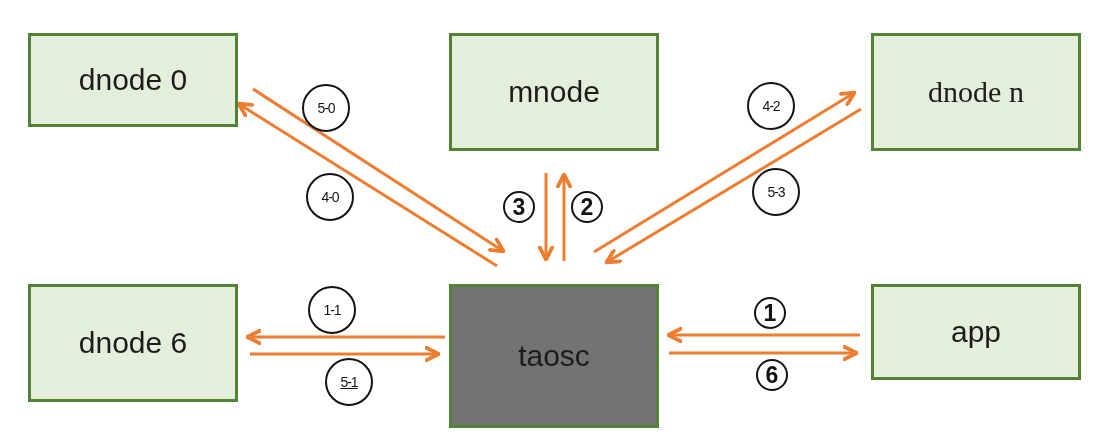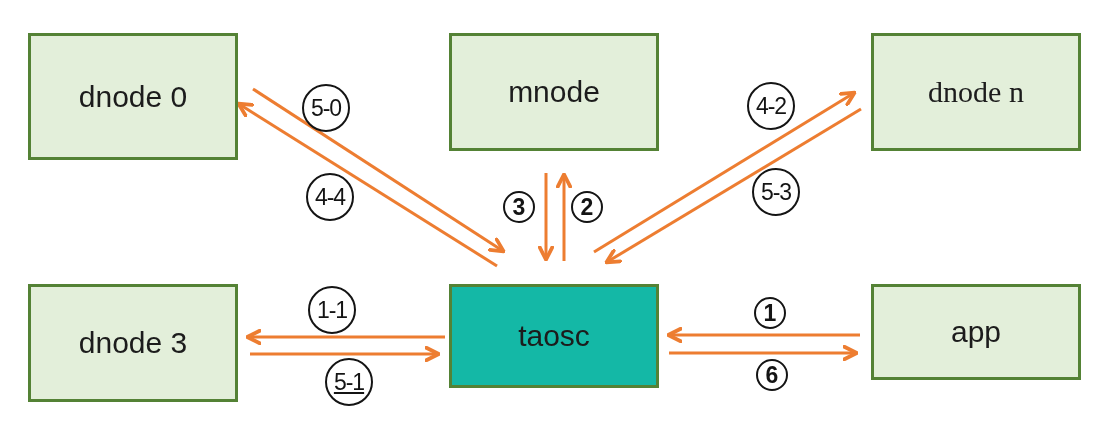--- a/index.html
+++ b/index.html
@@ -29,21 +29,21 @@
     align-items: center;
     justify-content: center;
     border-radius: 50%;
     box-sizing: border-box;
     background: #ffffff;
     color: #141414;
     line-height: 1;
   }
   .edge-label.large {
     border: 2px solid #141414;
-    font-size: 23px;
+    font-size: 14px;
     letter-spacing: -1px;
   }
   .edge-label.small {
     border: 2.5px solid #141414;
     font-size: 23px;
     font-weight: 600;
   }
 </style>
 </head>
 <body>
@@ -62,45 +62,45 @@
         <line x1="564" y1="261" x2="564" y2="175" stroke="#ed7d31" stroke-width="3" marker-end="url(#ah)"></line>
         <line x1="594" y1="252" x2="854" y2="93" stroke="#ed7d31" stroke-width="3" marker-end="url(#ah)"></line>
         <line x1="861" y1="109" x2="607" y2="262" stroke="#ed7d31" stroke-width="3" marker-end="url(#ah)"></line>
         <line x1="445" y1="337" x2="248" y2="337" stroke="#ed7d31" stroke-width="3" marker-end="url(#ah)"></line>
         <line x1="250" y1="354" x2="438" y2="354" stroke="#ed7d31" stroke-width="3" marker-end="url(#ah)"></line>
         <line x1="860" y1="335" x2="669" y2="335" stroke="#ed7d31" stroke-width="3" marker-end="url(#ah)"></line>
         <line x1="669" y1="353" x2="856" y2="353" stroke="#ed7d31" stroke-width="3" marker-end="url(#ah)"></line>
       </g>
   </svg>
   <div id="node-layer">
-      <div class="node" style="left: 28px; top: 33px; width: 210px; height: 127px; background: rgb(227, 239, 218); border-color: rgb(84, 130, 53); color: rgb(28, 28, 28);">
+      <div class="node" style="left: 28px; top: 33px; width: 210px; height: 94px; background: rgb(227, 239, 218); border-color: rgb(84, 130, 53); color: rgb(28, 28, 28);">
         <span>dnode 0</span>
       </div>
       <div class="node" style="left: 449px; top: 33px; width: 210px; height: 118px; background: rgb(227, 239, 218); border-color: rgb(84, 130, 53); color: rgb(28, 28, 28);">
         <span>mnode</span>
       </div>
       <div class="node" style="left: 871px; top: 33px; width: 210px; height: 118px; background: rgb(227, 239, 218); border-color: rgb(84, 130, 53); color: rgb(28, 28, 28); font-family: Liberation Serif, serif;">
         <span>dnode n</span>
       </div>
       <div class="node" style="left: 28px; top: 284px; width: 210px; height: 118px; background: rgb(227, 239, 218); border-color: rgb(84, 130, 53); color: rgb(28, 28, 28);">
-        <span>dnode 3</span>
+        <span>dnode 6</span>
       </div>
-      <div class="node" style="left: 449px; top: 284px; width: 210px; height: 104px; background: #14b8a6; border-color: rgb(84, 130, 53); color: rgb(28, 28, 28);">
+      <div class="node" style="left: 449px; top: 284px; width: 210px; height: 144px; background: #737373; border-color: rgb(84, 130, 53); color: rgb(28, 28, 28);">
         <span>taosc</span>
       </div>
       <div class="node" style="left: 871px; top: 284px; width: 210px; height: 96px; background: rgb(227, 239, 218); border-color: rgb(84, 130, 53); color: rgb(28, 28, 28);">
         <span>app</span>
       </div>
     </div>
   <div id="label-layer">
       <div class="edge-label large" style="left: 302px; top: 84px; width: 48px; height: 48px; border-color: rgb(20, 20, 20);">
         <span>5-0</span>
       </div>
       <div class="edge-label large" style="left: 306px; top: 173px; width: 48px; height: 48px; border-color: rgb(20, 20, 20);">
-        <span>4-4</span>
+        <span>4-0</span>
       </div>
       <div class="edge-label small" style="left: 503px; top: 191px; width: 32px; height: 32px; border-color: rgb(20, 20, 20);">
         <span>3</span>
       </div>
       <div class="edge-label small" style="left: 571px; top: 191px; width: 32px; height: 32px; border-color: rgb(20, 20, 20);">
         <span>2</span>
       </div>
       <div class="edge-label large" style="left: 747px; top: 82px; width: 48px; height: 48px; border-color: rgb(20, 20, 20);">
         <span>4-2</span>
       </div>

